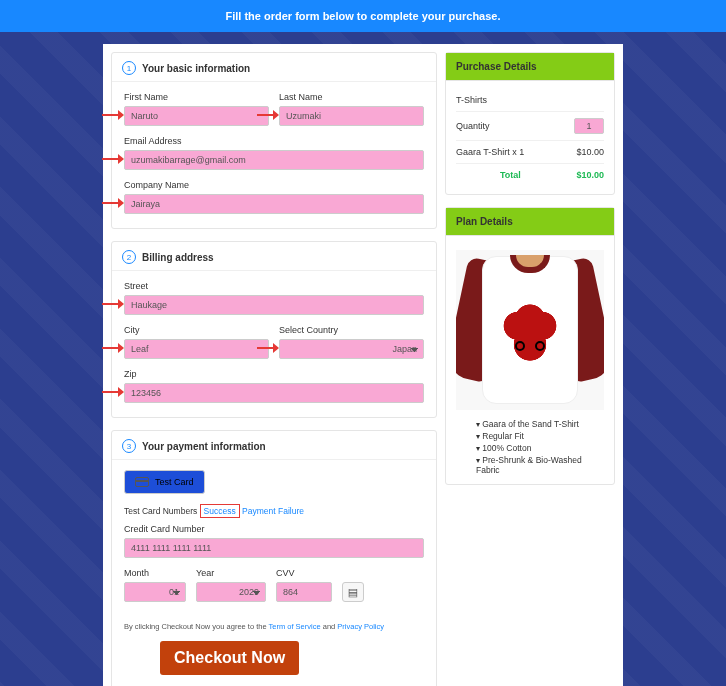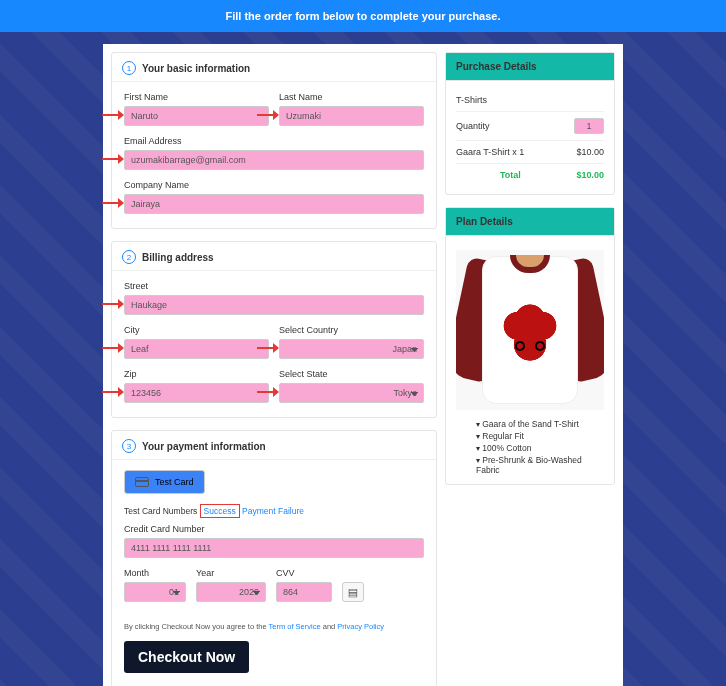--- a/index.html
+++ b/index.html
@@ -102,48 +102,49 @@
 
   .testcard-btn {
     border: 1px solid #ccc;
     border-radius: 3px;
     padding: 6px 10px;
     display: inline-flex;
     align-items: center;
     gap: 6px;
     margin-bottom: 12px;
     font-size: 9px;
-    background:#3b82f6;
+    background:#1d4ed8;
     cursor:pointer;
   }
   .ccicon { width:14px; height:10px; border:1px solid #555; border-radius:2px; position:relative; }
   .ccicon::after{content:"";position:absolute;left:0;right:0;top:2px;height:2px;background:#555;}
 
   .tcn { font-size: 8.5px; margin-bottom: 8px; }
   .tcn a { color:#1888ff; cursor:pointer; }
   .success-box { border:1.5px solid #e53935; padding:1px 3px; }
 
   .agree { font-size: 7.5px; color:#555; margin: 10px 0; }
   .agree a { color:#1888ff; }
 
   .checkout {
-    background:#0f172a;
+    background:#c2410c;
     color:#fff;
     border:none;
     border-radius:3px;
     padding:8px 14px;
-    font-size:14px;
+    font-size:16px;
     font-weight:600;
     cursor:pointer;
+    margin-left:36px;
   }
 
   
   .side-card { border:1px solid #e5e5e5; border-radius:3px; margin-bottom:12px; background:#fff; }
   .side-head {
-    background:#14b8a6;
+    background:#84cc16;
     font-size:10px;
     font-weight:600;
     padding:8px 10px;
     border-bottom:1px solid #e5e5e5;
   }
   .side-body { padding: 8px 10px; }
   .pair { display:flex; justify-content:space-between; align-items:center; font-size:9px; padding:6px 0; }
   .pair + .pair { border-top:1px solid #f0f0f0; }
   .qty-input { width:30px; text-align:center; padding:2px; border:1px solid #ccc; border-radius:2px; font-size:9px;}
   .total { color:#1db954; font-weight:600;margin-left:44px; }
@@ -258,27 +259,20 @@
             <select>
               <option>Japan</option>
             </select>
           </div>
         </div>
         <div class="row">
           <div class="col field" style="margin-bottom:0">
             <span class="arrow"></span>
             <label class="lbl">Zip</label>
             <input value="123456" style="">
-          </div>
-          <div class="col field" style="margin-bottom:0">
-            <span class="arrow"></span>
-            <label class="lbl">Select State</label>
-            <select>
-              <option>Tokyo</option>
-            </select>
           </div>
         </div>
       </div>
     </div>
 
     <div class="card">
       <div class="card-head">
         <span class="stepnum">3</span>
         <span class="card-title">Your payment information</span>
       </div>

